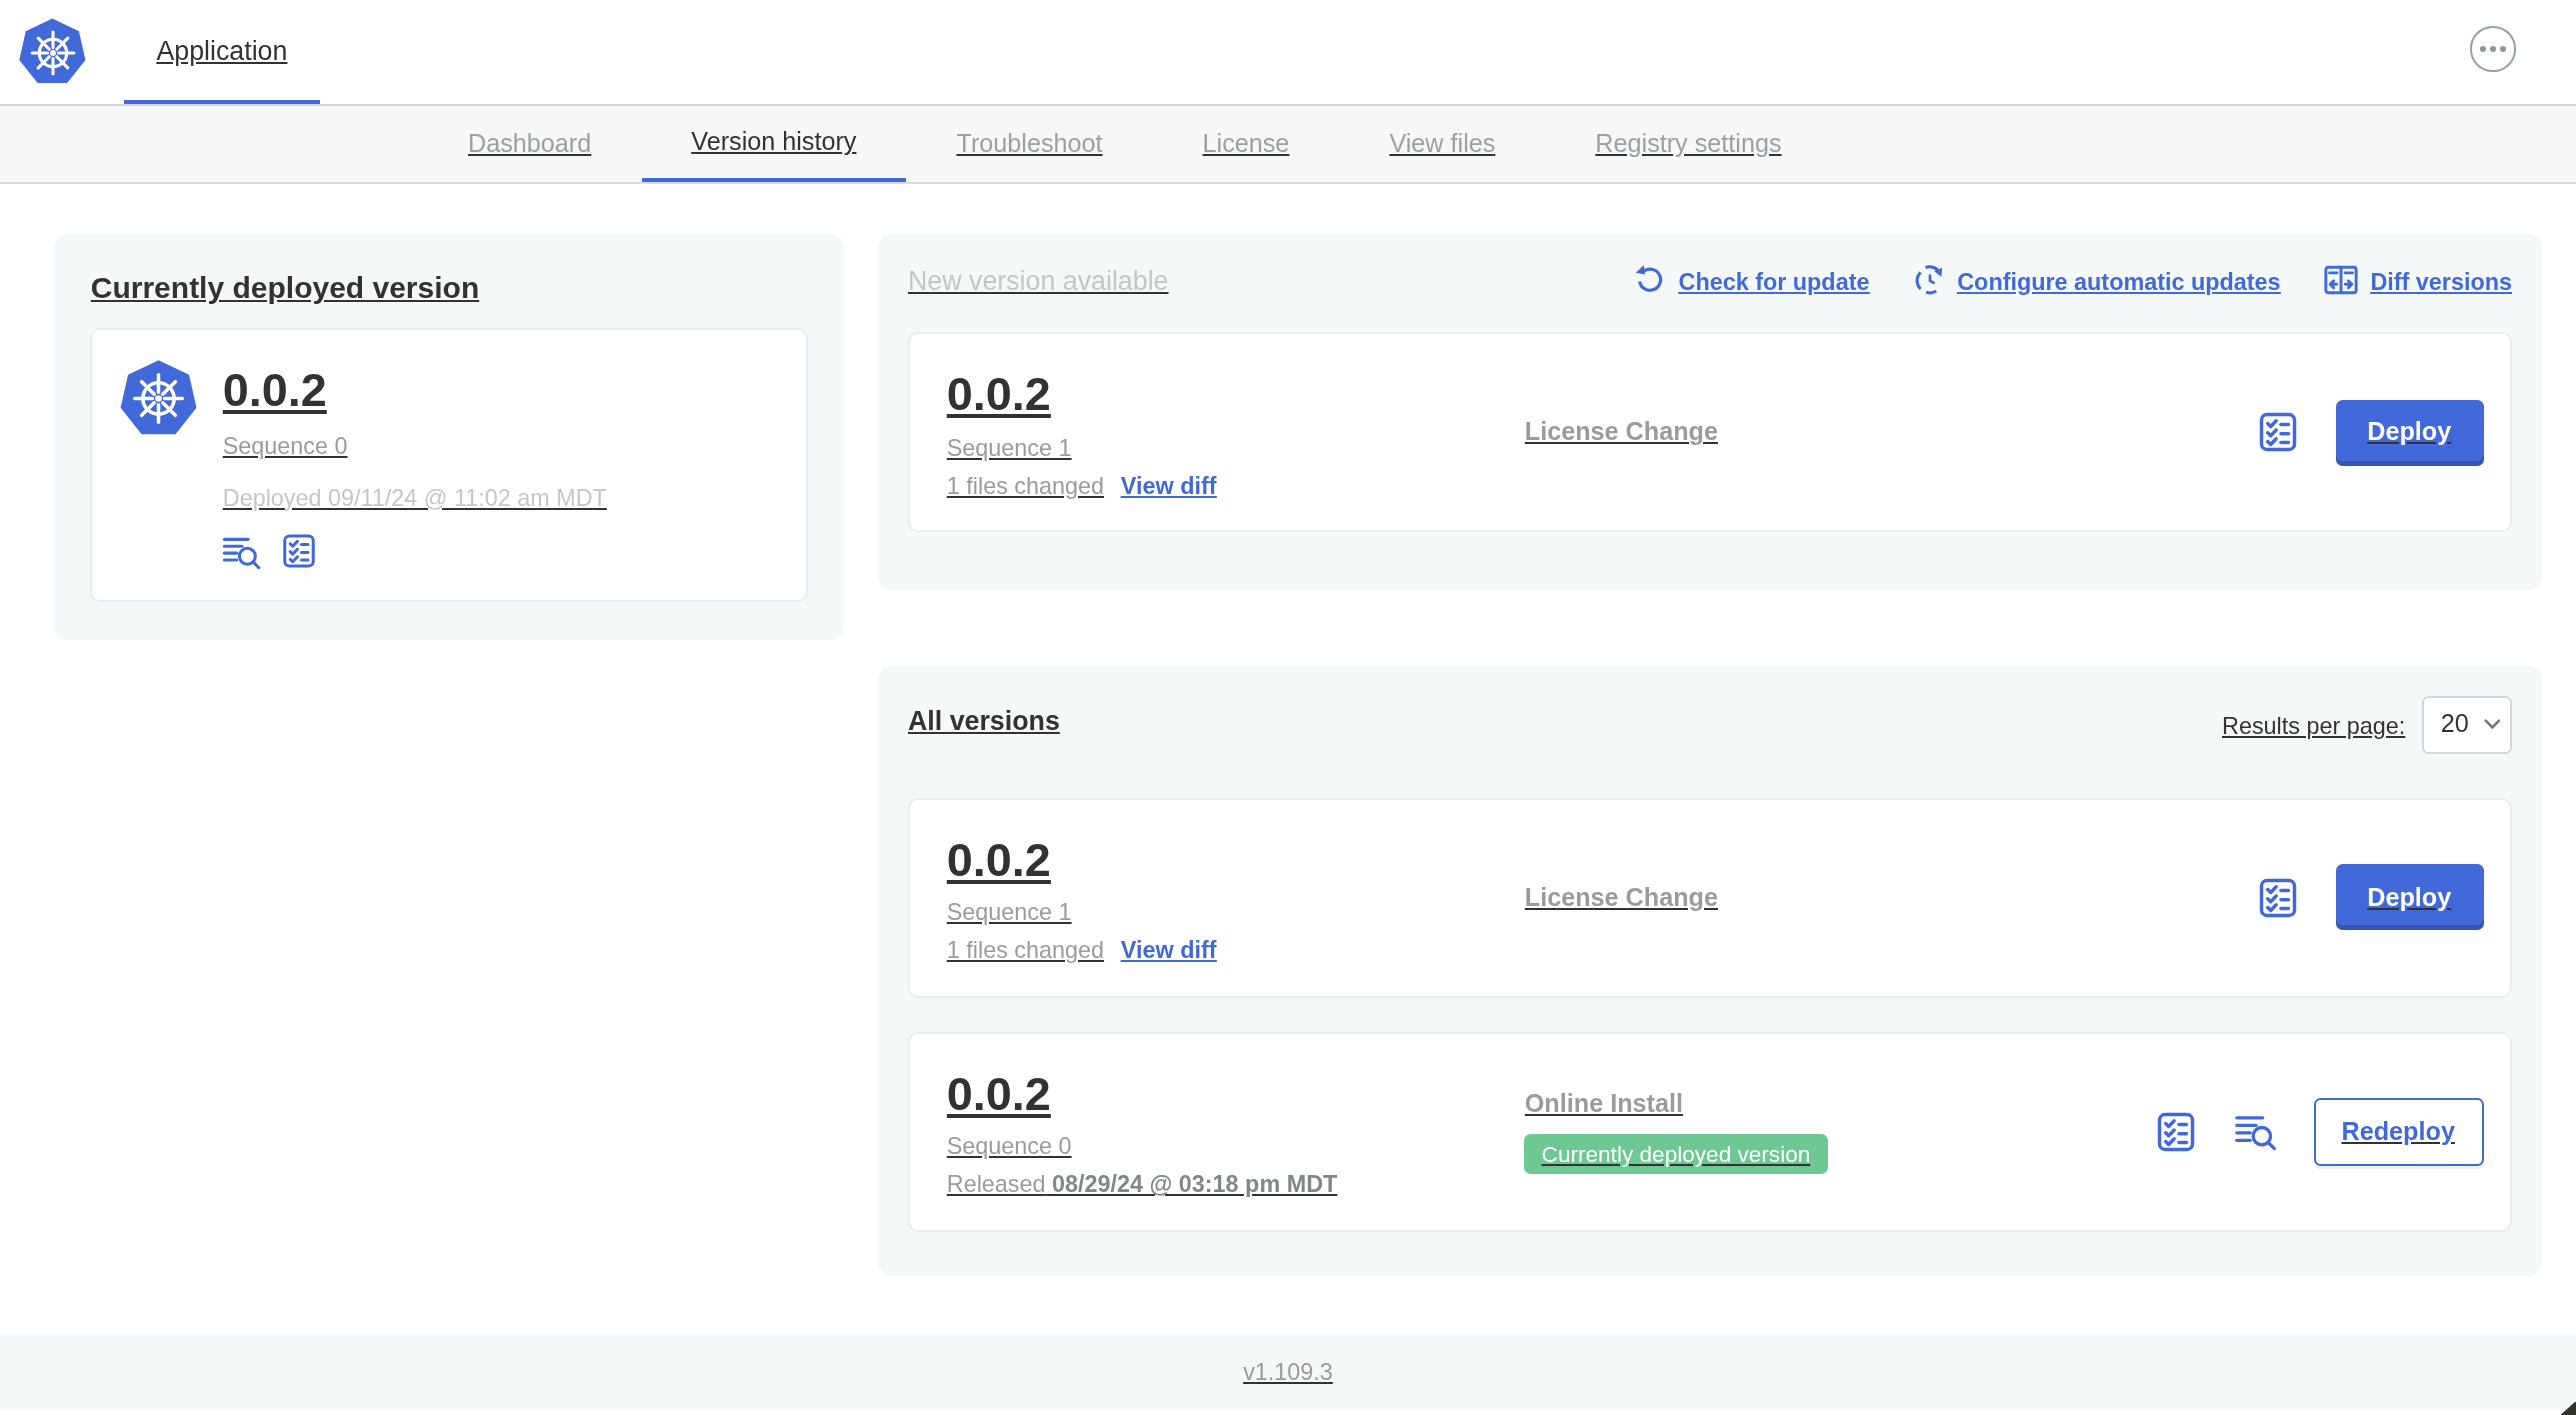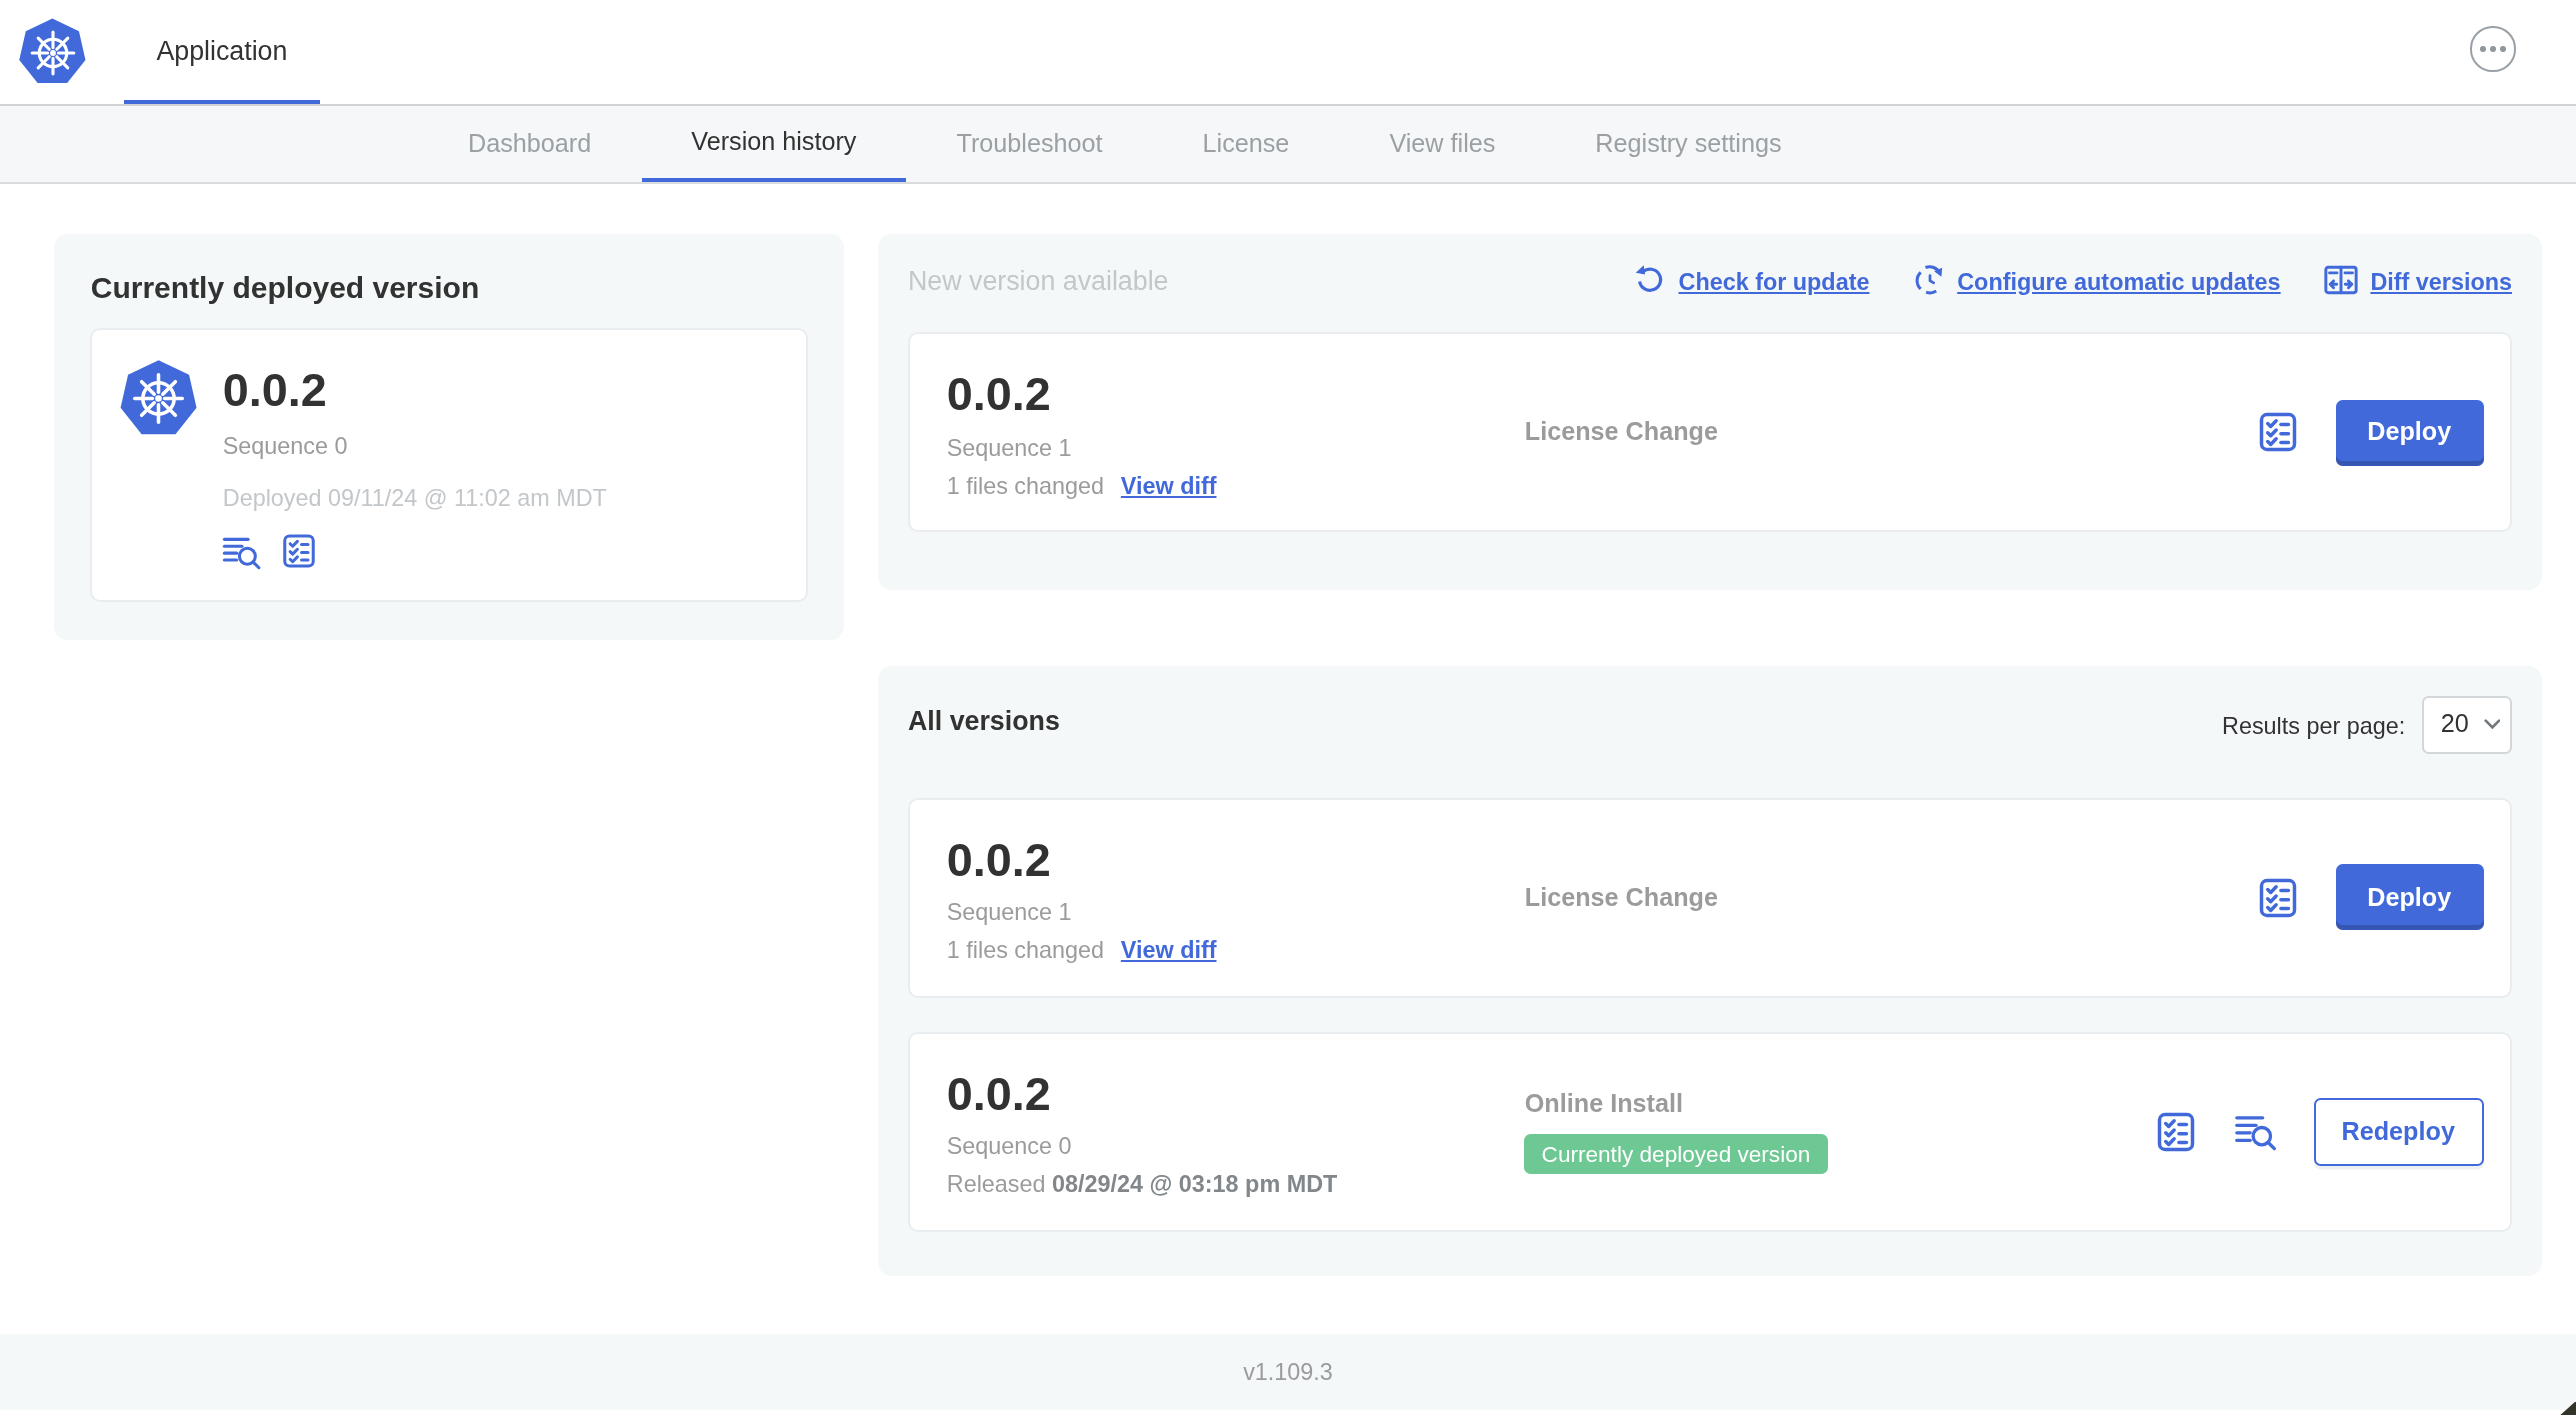--- a/index.html
+++ b/index.html
@@ -5,21 +5,21 @@
   :root{
     --accent:#4169d9;
     --green:#6ec893;
     --dark:#323232;
     --gray:#9b9b9b;
     --light:#c3c7ca;
     --panel:#f5f8f9;
   }
   html,body{margin:0;padding:0;background:#fff;}
   body{font-family:"Liberation Sans",sans-serif;color:var(--dark);}
-  #viewport{width:2576px;height:1415px;overflow:hidden;position:relative;background:#fff;}
+  #viewport{width:2576px;height:1415px;overflow:hidden;position:relative;background:#fff;text-decoration:underline;}
   #stage{width:1288px;height:708px;transform:scale(2);transform-origin:0 0;position:relative;background:#fff;}
 
   
   .topbar{height:53px;background:#fff;border-bottom:0.8px solid #d0d4d7;display:flex;align-items:stretch;position:relative;box-sizing:border-box;}
   .k8s-logo{background:var(--accent);display:flex;align-items:center;justify-content:center;
     clip-path:polygon(50% 0%,10.9% 18.8%,1.3% 61.1%,28.3% 95%,71.7% 95%,98.7% 61.1%,89.1% 18.8%);}
   .logo-main{width:34px;height:34px;margin:9.2px 0 0 9.2px;flex:0 0 auto;}
   .app-tab{margin-left:19px;padding:0 16px;display:flex;align-items:center;font-size:13.4px;font-weight:500;
     color:var(--dark);border-bottom:2.5px solid var(--accent);box-sizing:border-box;cursor:pointer;}
   .menu-btn{position:absolute;right:30px;top:13.4px;width:22.6px;height:22.6px;border:1.7px solid #99a0a6;border-radius:50%;

